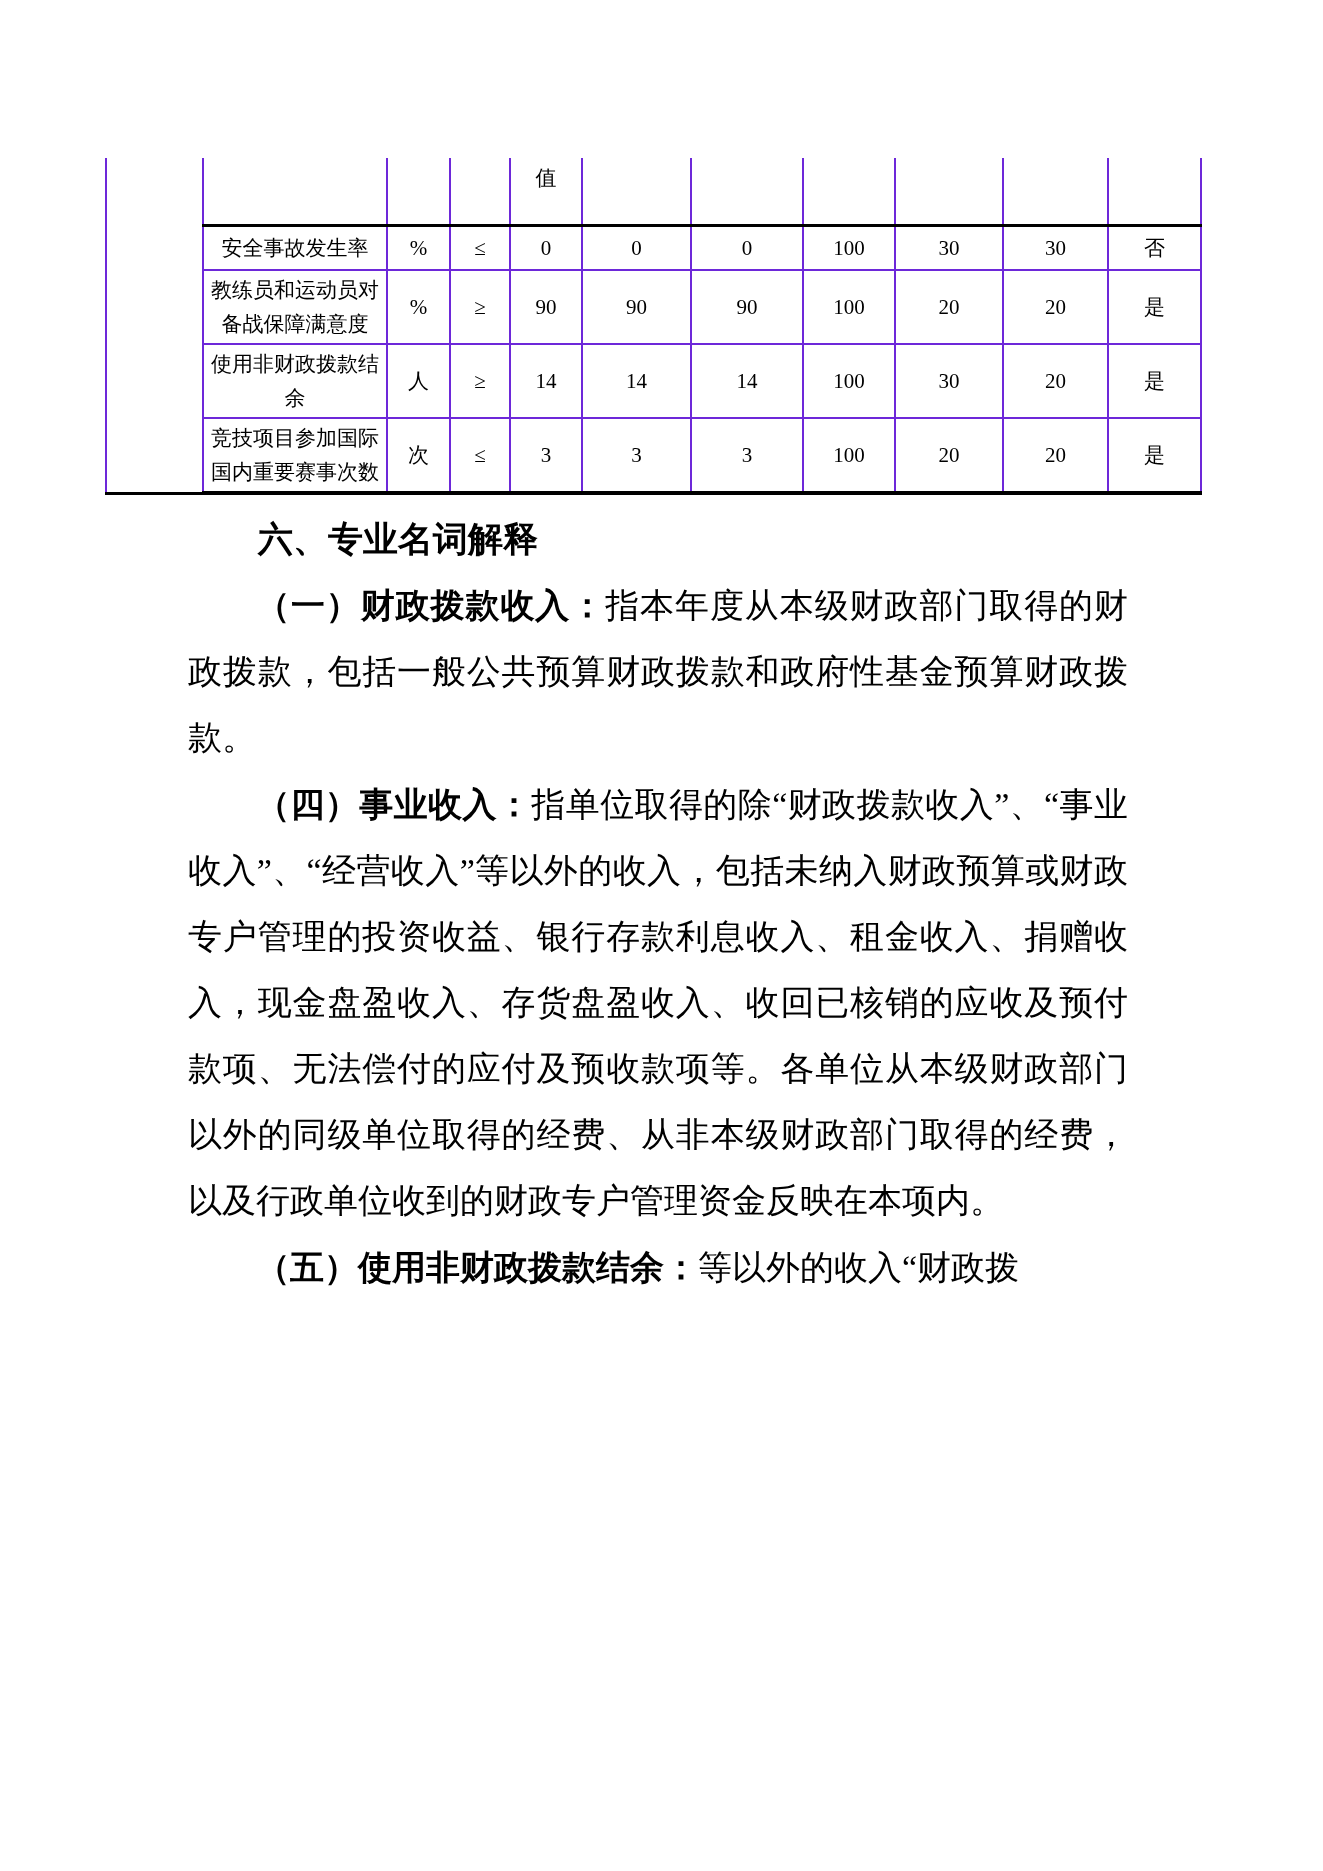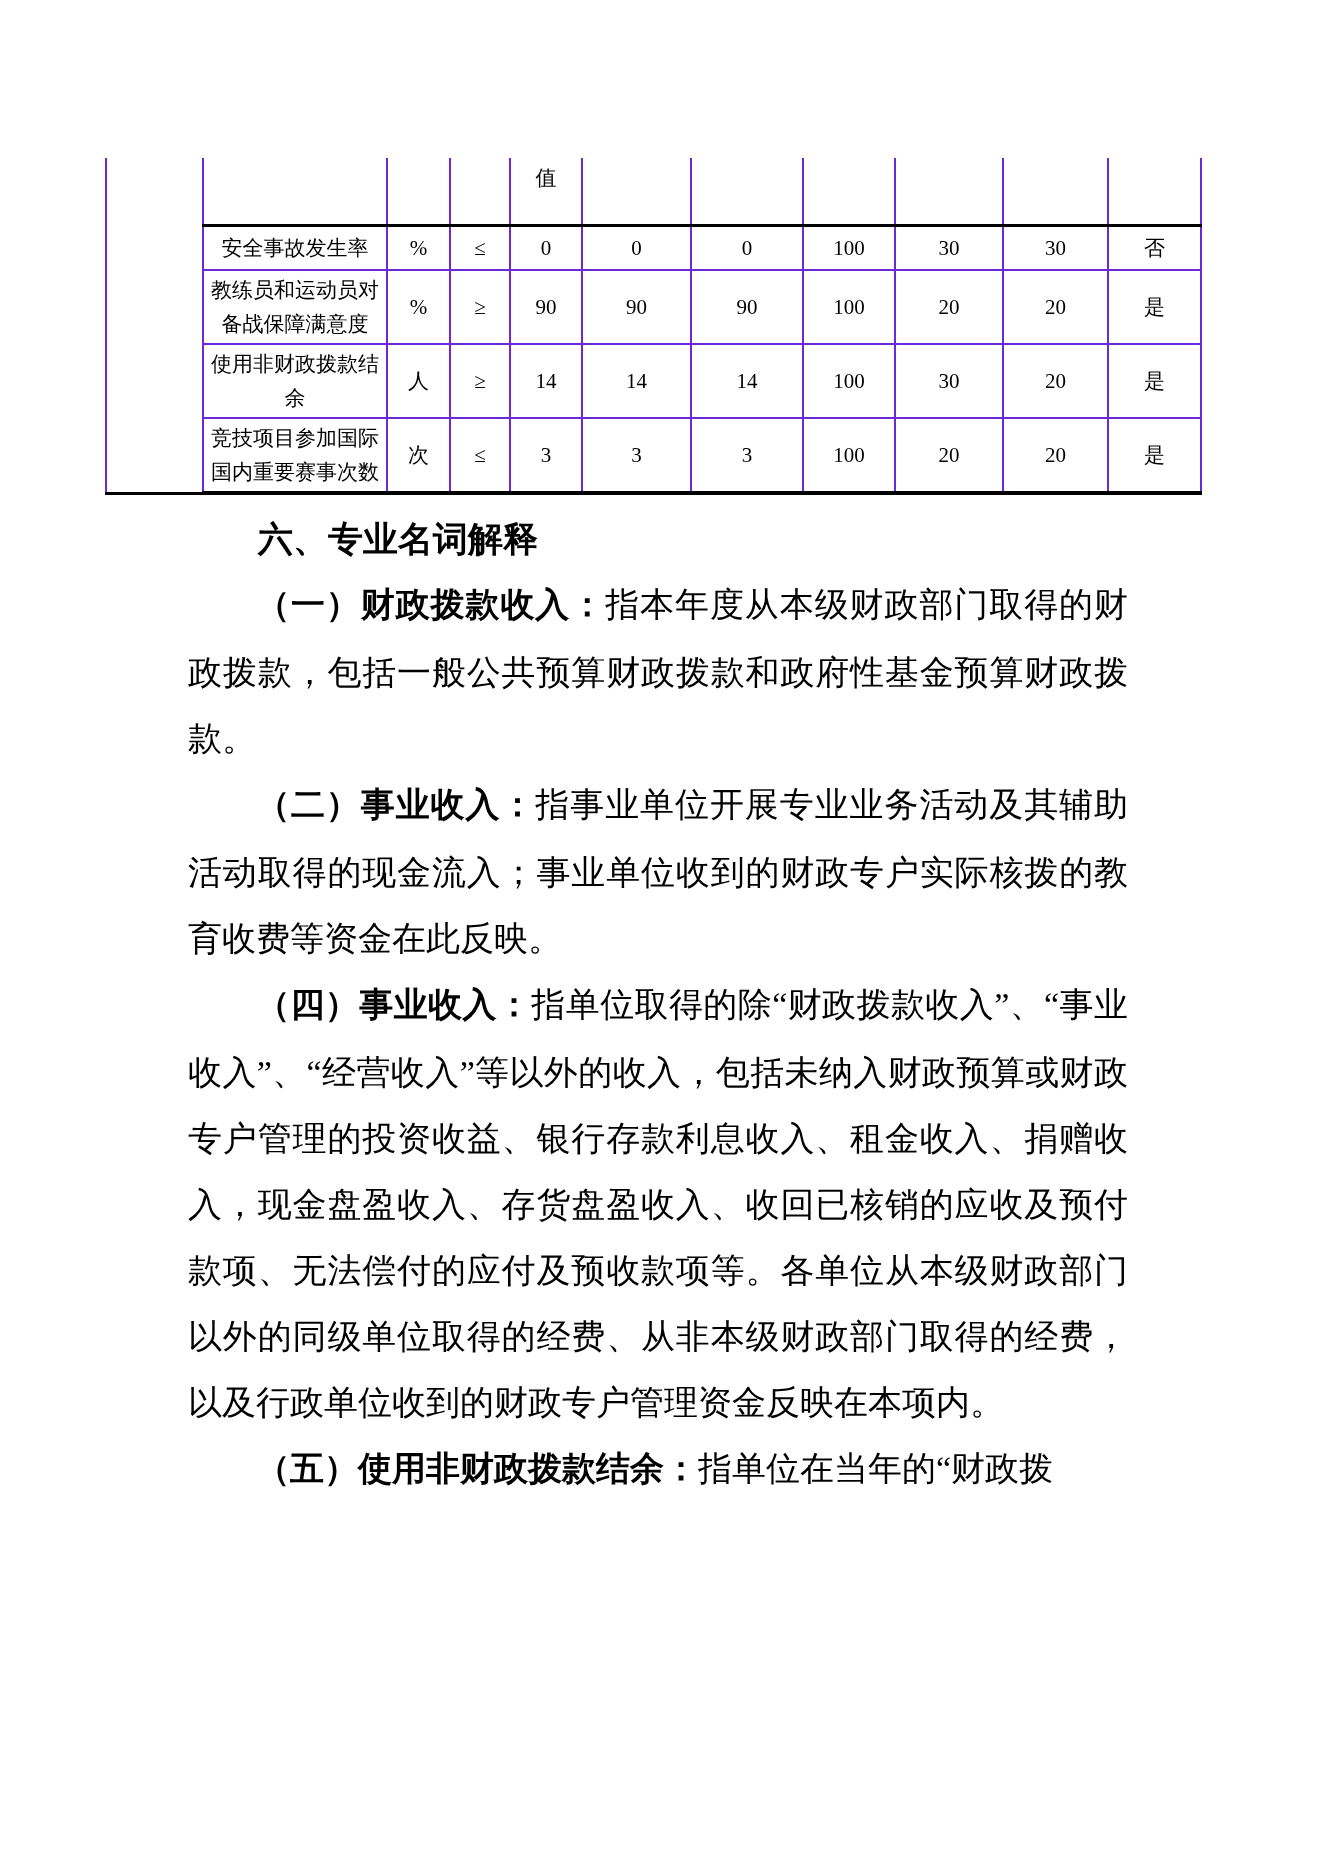--- a/index.html
+++ b/index.html
@@ -72,21 +72,21 @@
   }
   .section p.term {
     margin: 0;
     font-size: 34px;
     line-height: 66px;
     text-align: justify;
     text-indent: 68px;
   }
   .section p.term .lead {
     font-weight: bold;
-    font-family: Liberation Mono, monospace;
+    font-family: Liberation Sans, sans-serif;
   }
 </style>
 </head>
 <body>
 
 <div class="page">
 
   <table class="perf-table">
     <colgroup>
       <col style="width:97px">
@@ -166,27 +166,24 @@
   </tbody>
     </table>
 
   <div class="section">
     <p class="heading">六、专业名词解释</p>
 
     <p class="term">
       <span class="lead">（一）财政拨款收入：</span><span class="body">指本年度从本级财政部门取得的财政拨款，包括一般公共预算财政拨款和政府性基金预算财政拨款。</span>
     </p>
 
-    <p class="term">
-      <span class="lead">（二）事业收入：</span><span class="body">指事业单位开展专业业务活动及其辅助活动取得的现金流入；事业单位收到的财政专户实际核拨的教育收费等资金在此反映。</span>
-    </p>
 
 
     <p class="term">
       <span class="lead">（四）事业收入：</span><span class="body">指单位取得的除“财政拨款收入”、“事业收入”、“经营收入”等以外的收入，包括未纳入财政预算或财政专户管理的投资收益、银行存款利息收入、租金收入、捐赠收入，现金盘盈收入、存货盘盈收入、收回已核销的应收及预付款项、无法偿付的应付及预收款项等。各单位从本级财政部门以外的同级单位取得的经费、从非本级财政部门取得的经费，以及行政单位收到的财政专户管理资金反映在本项内。</span>
     </p>
 
     <p class="term">
-      <span class="lead">（五）使用非财政拨款结余：</span><span class="body">指单位在当年的“财政拨</span>
+      <span class="lead">（五）使用非财政拨款结余：</span><span class="body">等以外的收入“财政拨</span>
     </p>
   </div>
 
 </div>
 
 </body></html>

